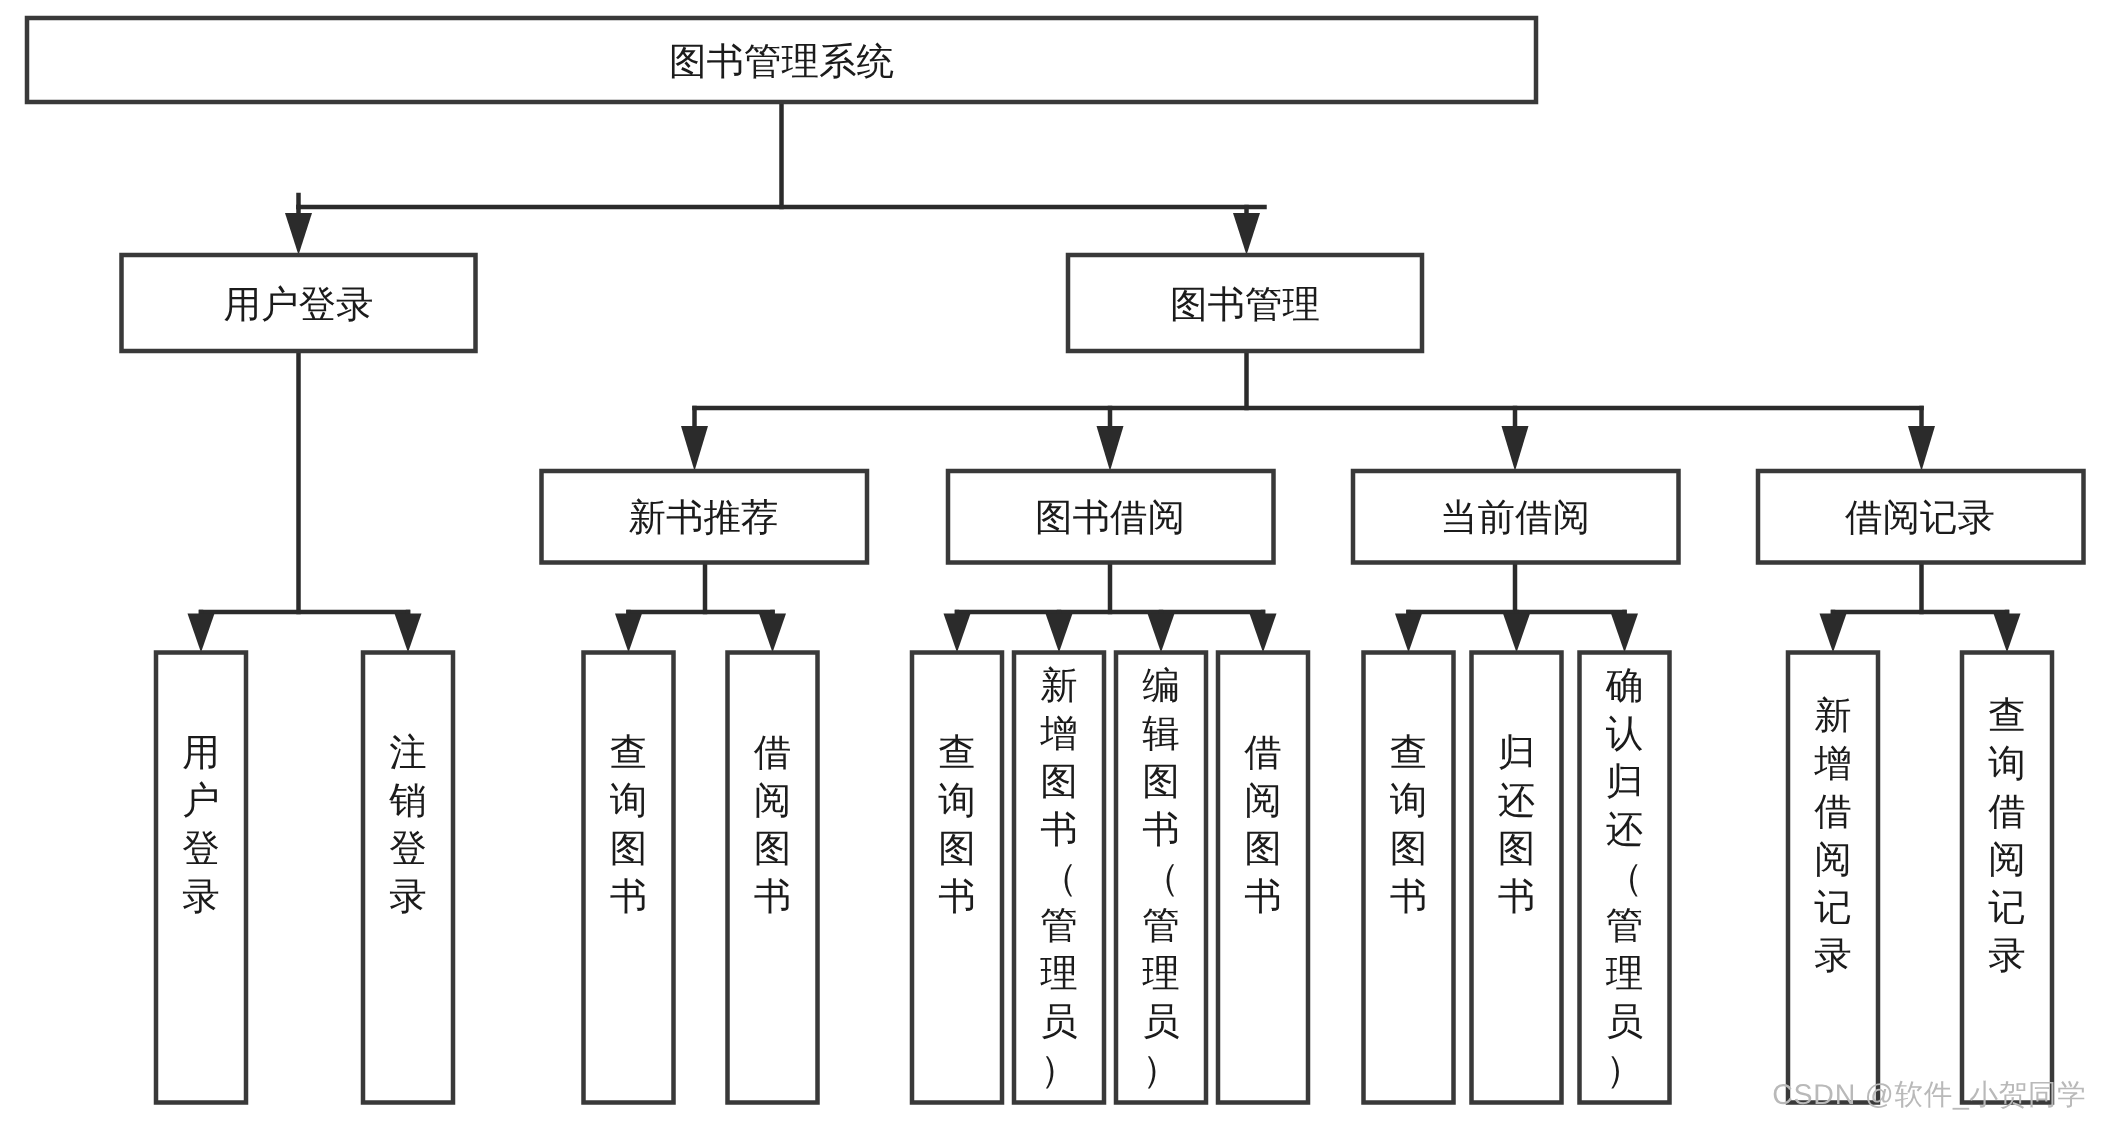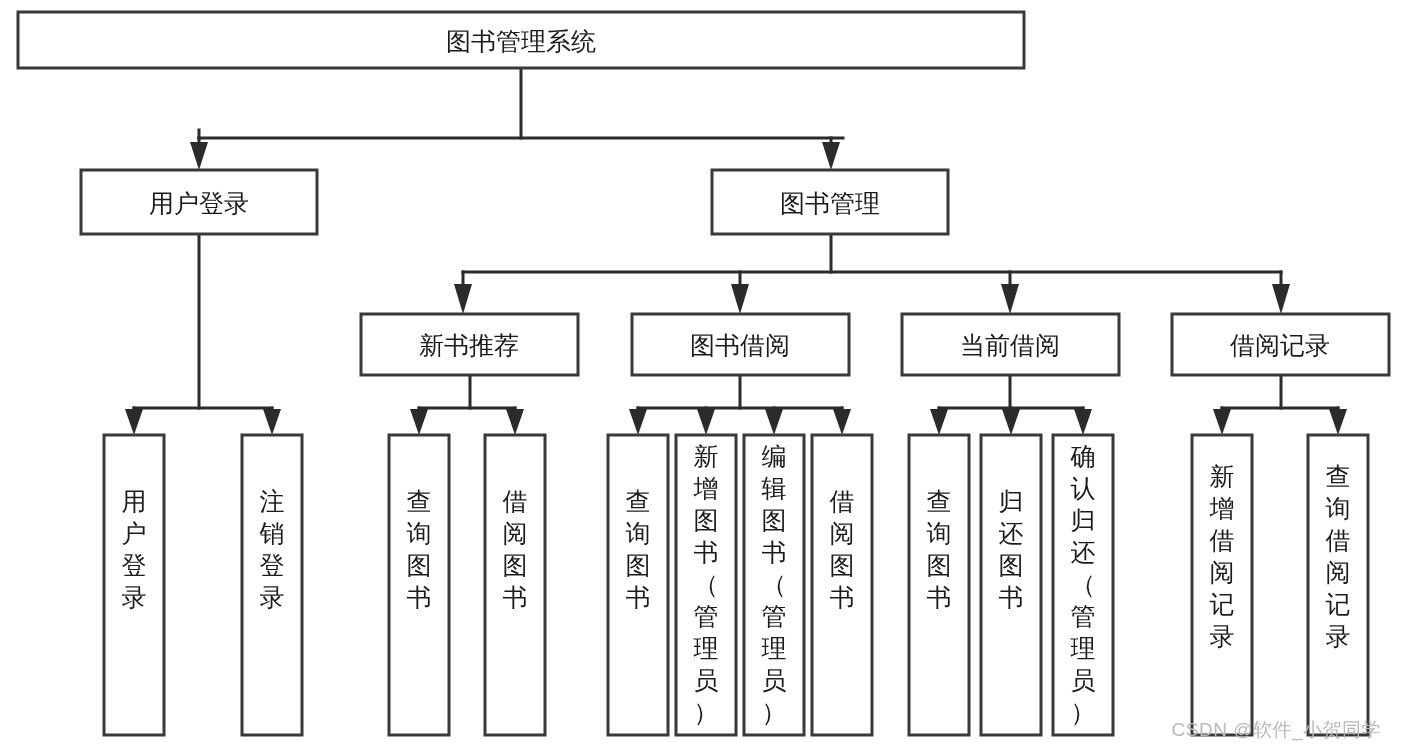--- a/index.html
+++ b/index.html
@@ -44,21 +44,21 @@
     dominant-baseline: central;
   }
   .node-label-vertical {
     fill: #1b1b1b;
     font-family: "Liberation Sans", "DejaVu Sans", sans-serif;
     font-size: 25px;
     text-anchor: middle;
   }
   .watermark {
     position: absolute;
-    right: 24px;
+    right: 14px;
     bottom: 4px;
     font-family: "Liberation Sans", "DejaVu Sans", sans-serif;
     font-size: 19px;
     color: #b9b9b9;
     letter-spacing: 0.5px;
     white-space: nowrap;
     user-select: none;
   }
 </style>
 </head>

